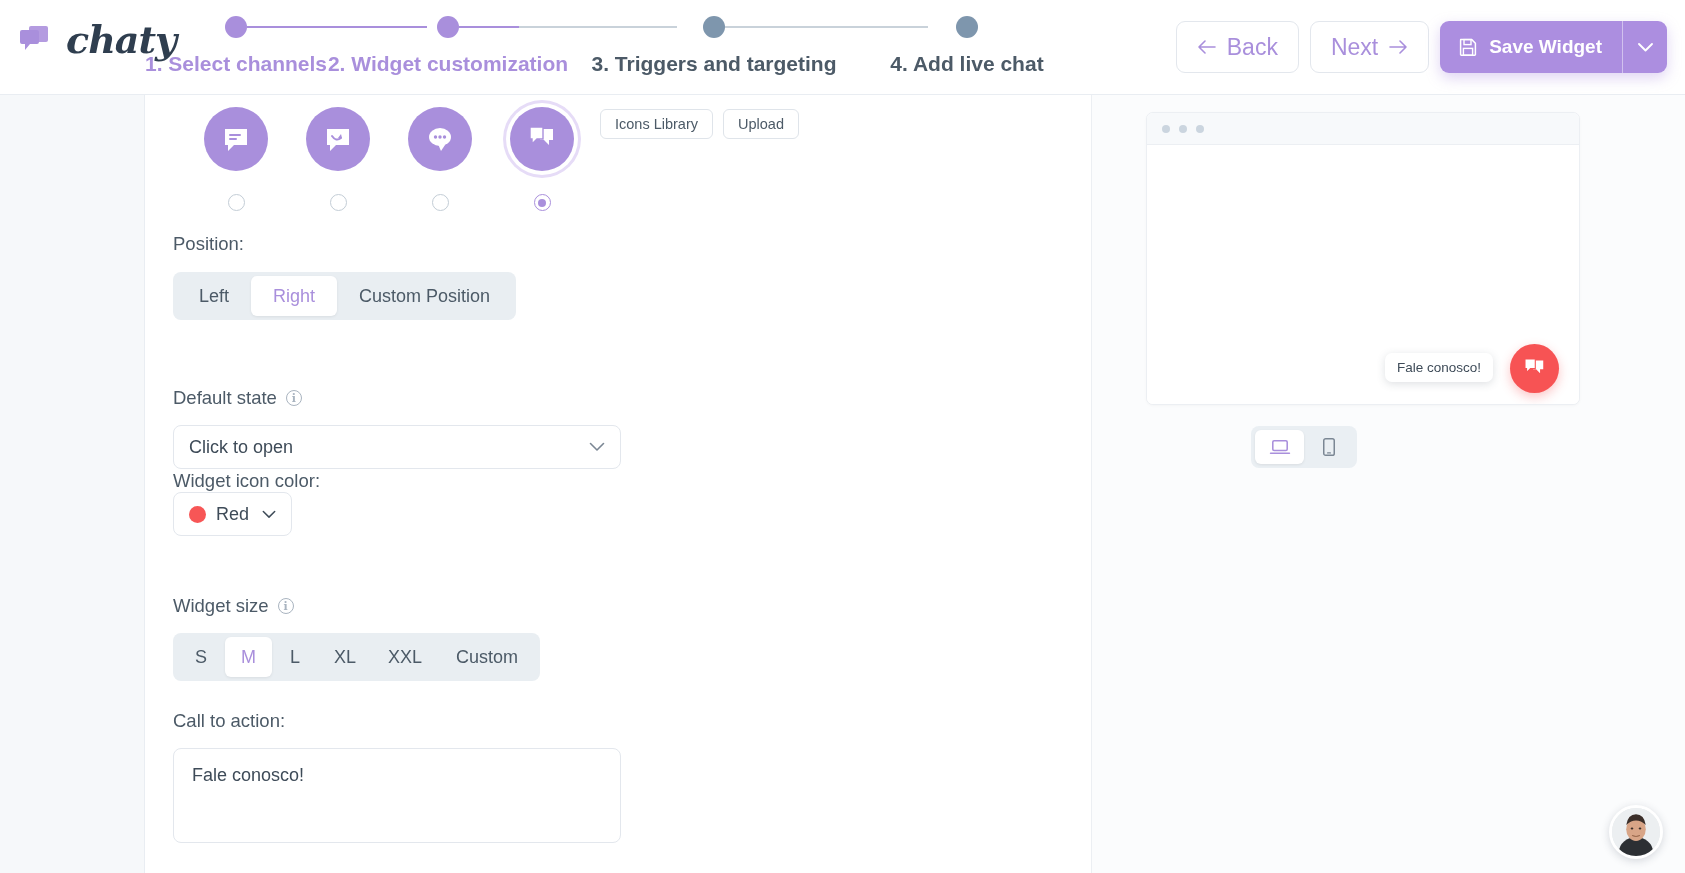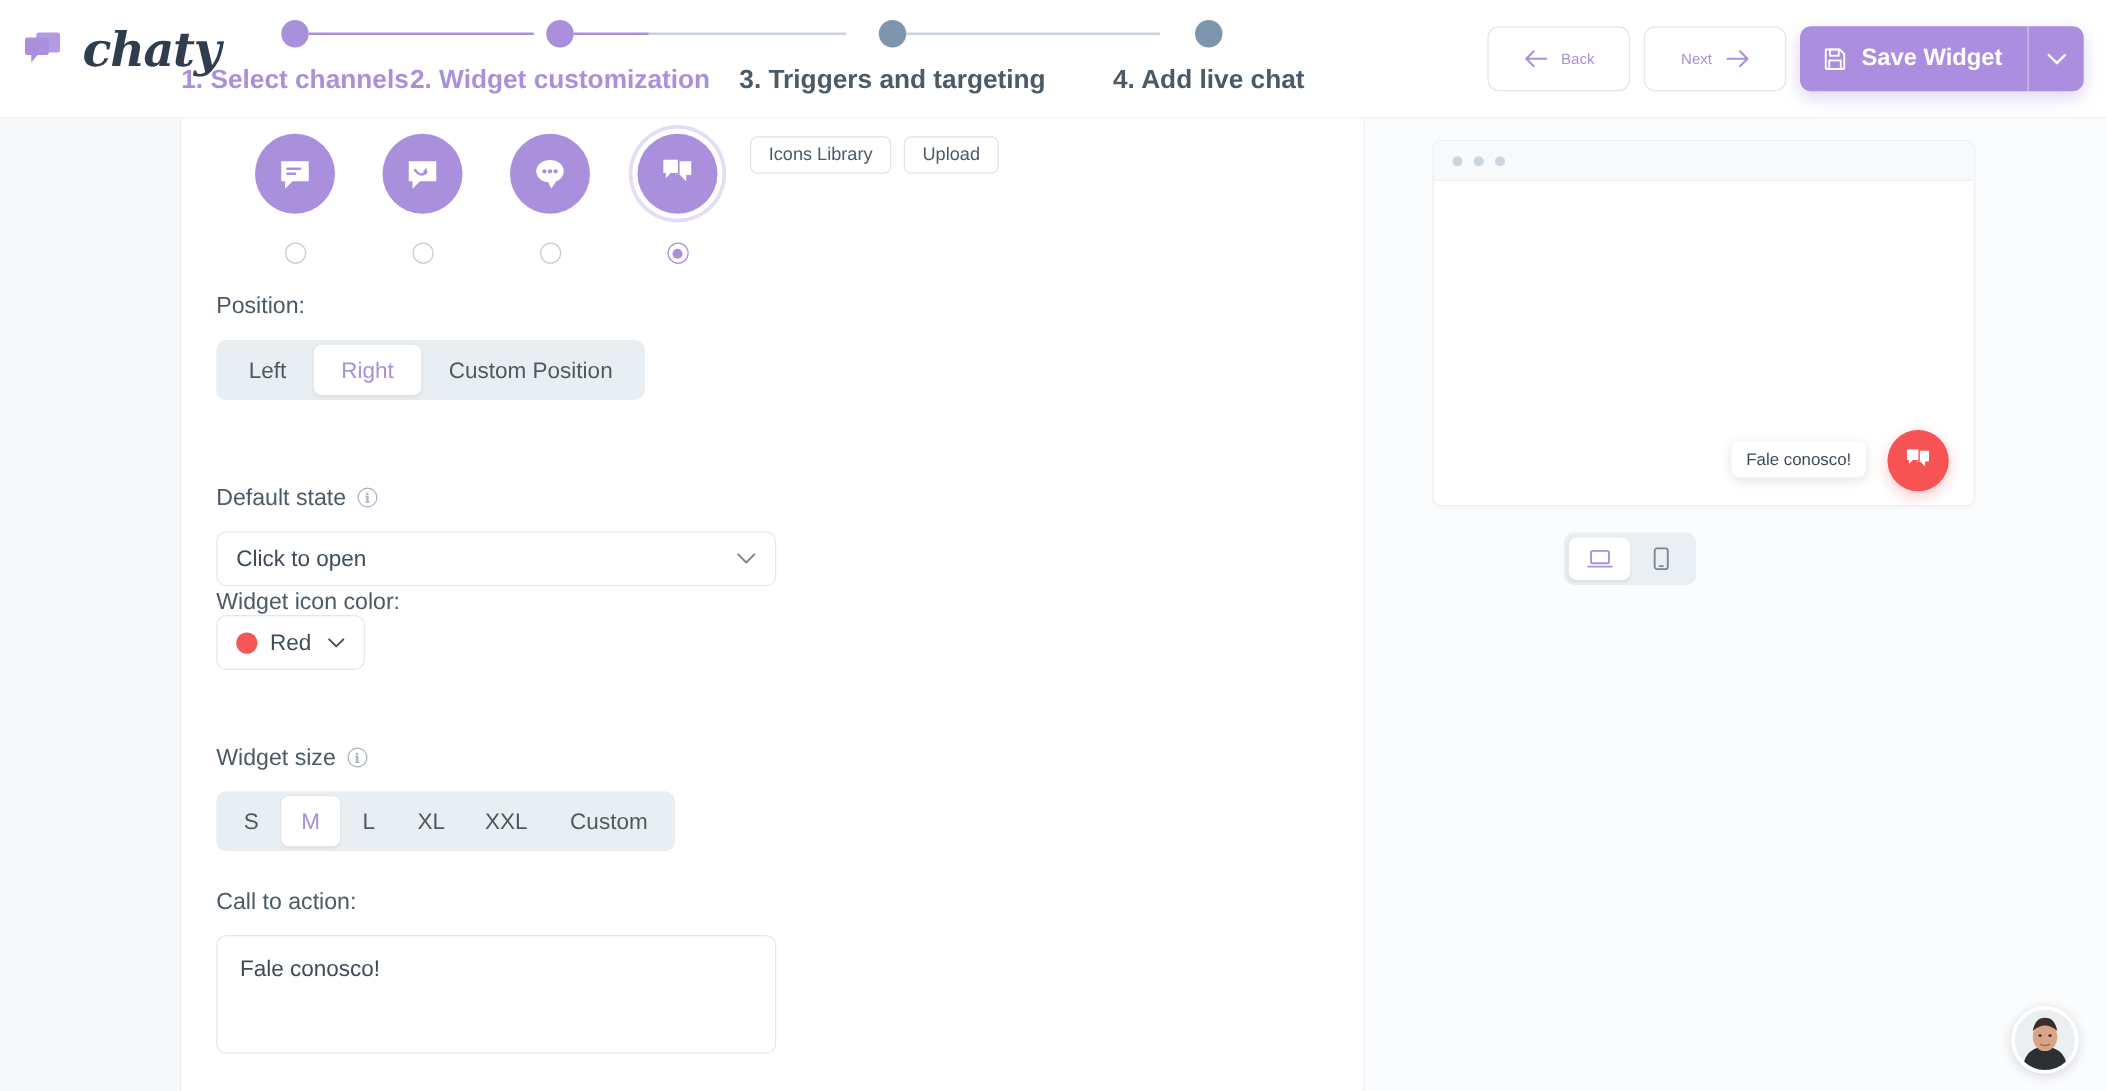--- a/index.html
+++ b/index.html
@@ -66,21 +66,21 @@
   
   .hdr-btns {
     position: absolute; right: 18px; top: 21px;
     display: flex; align-items: center; gap: 11px;
   }
   .btn-outline {
     height: 52px; min-width: 114px;
     border: 1px solid #e3e7ed; border-radius: 9px;
     background: #fff;
     color: #a98fdc;
-    font-size: 12px;
+    font-size: 23px;
     display: flex; align-items: center; justify-content: center; gap: 11px;
     padding: 0 20px;
     cursor: pointer;
     font-family: "Liberation Sans", sans-serif;
   }
   .btn-save {
     height: 52px;
     border: none; border-radius: 9px;
     background: #ac8ee0;
     color: #fff;

